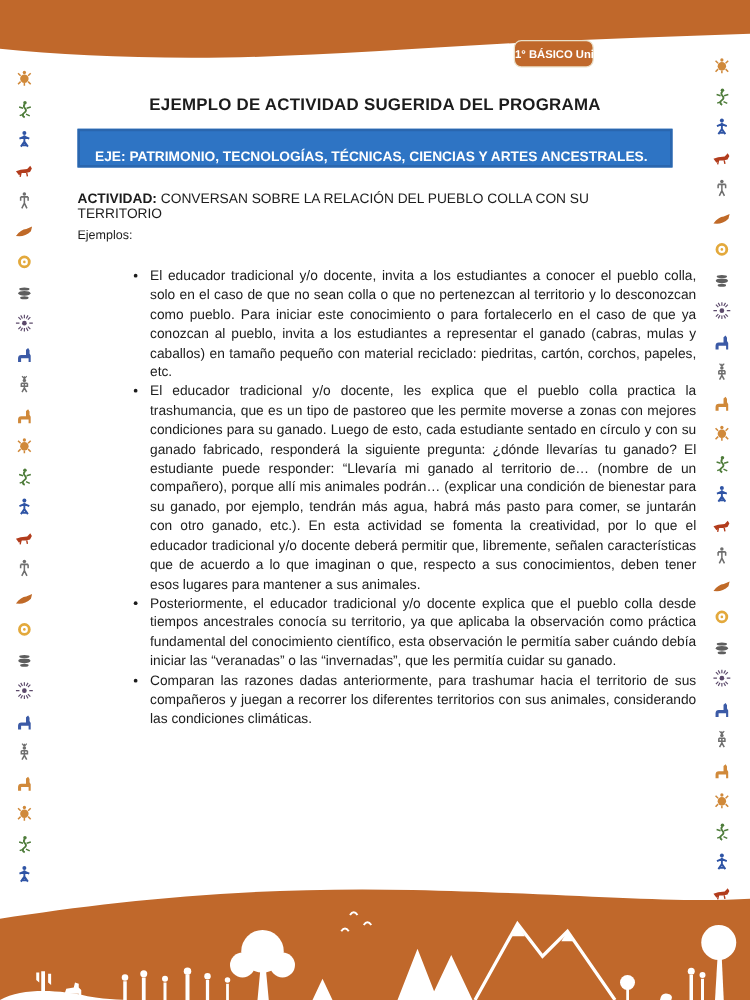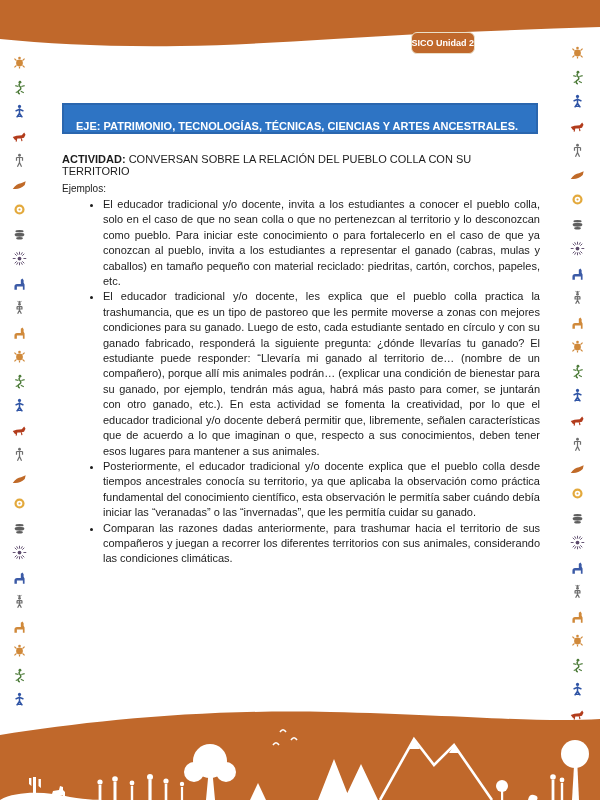--- a/index.html
+++ b/index.html
@@ -9,21 +9,21 @@
     font-family:"Liberation Sans","DejaVu Sans",sans-serif;
     color:#1c1c1c;
   }
   
   .top-band{position:absolute;top:0;left:0;width:600px;height:56px;}
   
   .badge{
     position:absolute;left:411px;top:32px;width:64px;height:22px;
     box-sizing:border-box;background:#C0682B;border:1px solid #EADFC8;
     border-radius:6px;color:#fff;font-size:9px;font-weight:bold;
-    display:flex;align-items:center;justify-content:flex-end;white-space:nowrap;
+    display:flex;align-items:center;justify-content:flex-start;white-space:nowrap;
   }
   
   .icon-col{position:absolute;top:0;left:0;width:600px;height:800px;pointer-events:none;}
   .glyph{position:absolute;width:15px;height:15px;}
   
   .doc-title{
     position:absolute;top:76px;left:62px;width:476px;margin:0;
     text-align:center;font-size:13.5px;font-weight:bold;color:#1c1c1c;
     letter-spacing:.2px;
   }
@@ -35,21 +35,21 @@
   }
   .activity-line{
     position:absolute;top:153px;left:62px;width:478px;margin:0;
     font-size:11px;
   }
   .activity-line .lbl{font-weight:bold;}
   .examples-label{
     position:absolute;top:183px;left:62px;margin:0;font-size:10px;
   }
   ul.examples{
-    position:absolute;top:197px;left:62px;width:478px;margin:0;
+    position:absolute;top:197px;left:62px;width:478px;margin:17px;
     padding:0 0 0 41px;box-sizing:border-box;
   }
   ul.examples li{
     list-style:disc outside;text-align:justify;
     font-size:11px;line-height:15.4px;color:#1c1c1c;
   }
   
   .footer-art{position:absolute;left:0;bottom:0;width:600px;height:95px;}
 </style>
 </head>
@@ -277,20 +277,21 @@
         <use href="#sym-lizard"></use>
       </svg>
       <svg class="glyph" viewBox="0 0 16 16" style="left: 570px; top: 682px; color: rgb(47, 84, 165);">
         <use href="#sym-dancer"></use>
       </svg>
       <svg class="glyph" viewBox="0 0 16 16" style="left: 570px; top: 706.5px; color: rgb(178, 60, 28);">
         <use href="#sym-fox"></use>
       </svg>
     </div>
 
+  <h1 class="doc-title">EJEMPLO DE ACTIVIDAD SUGERIDA DEL PROGRAMA</h1>
 
   <div class="eje-banner">
     <span>EJE: PATRIMONIO, TECNOLOGÍAS, TÉCNICAS, CIENCIAS Y ARTES ANCESTRALES.</span>
   </div>
 
   <p class="activity-line">
     <span class="lbl">ACTIVIDAD:</span>
     <span>CONVERSAN SOBRE LA RELACIÓN DEL PUEBLO COLLA CON SU TERRITORIO</span>
   </p>
 

